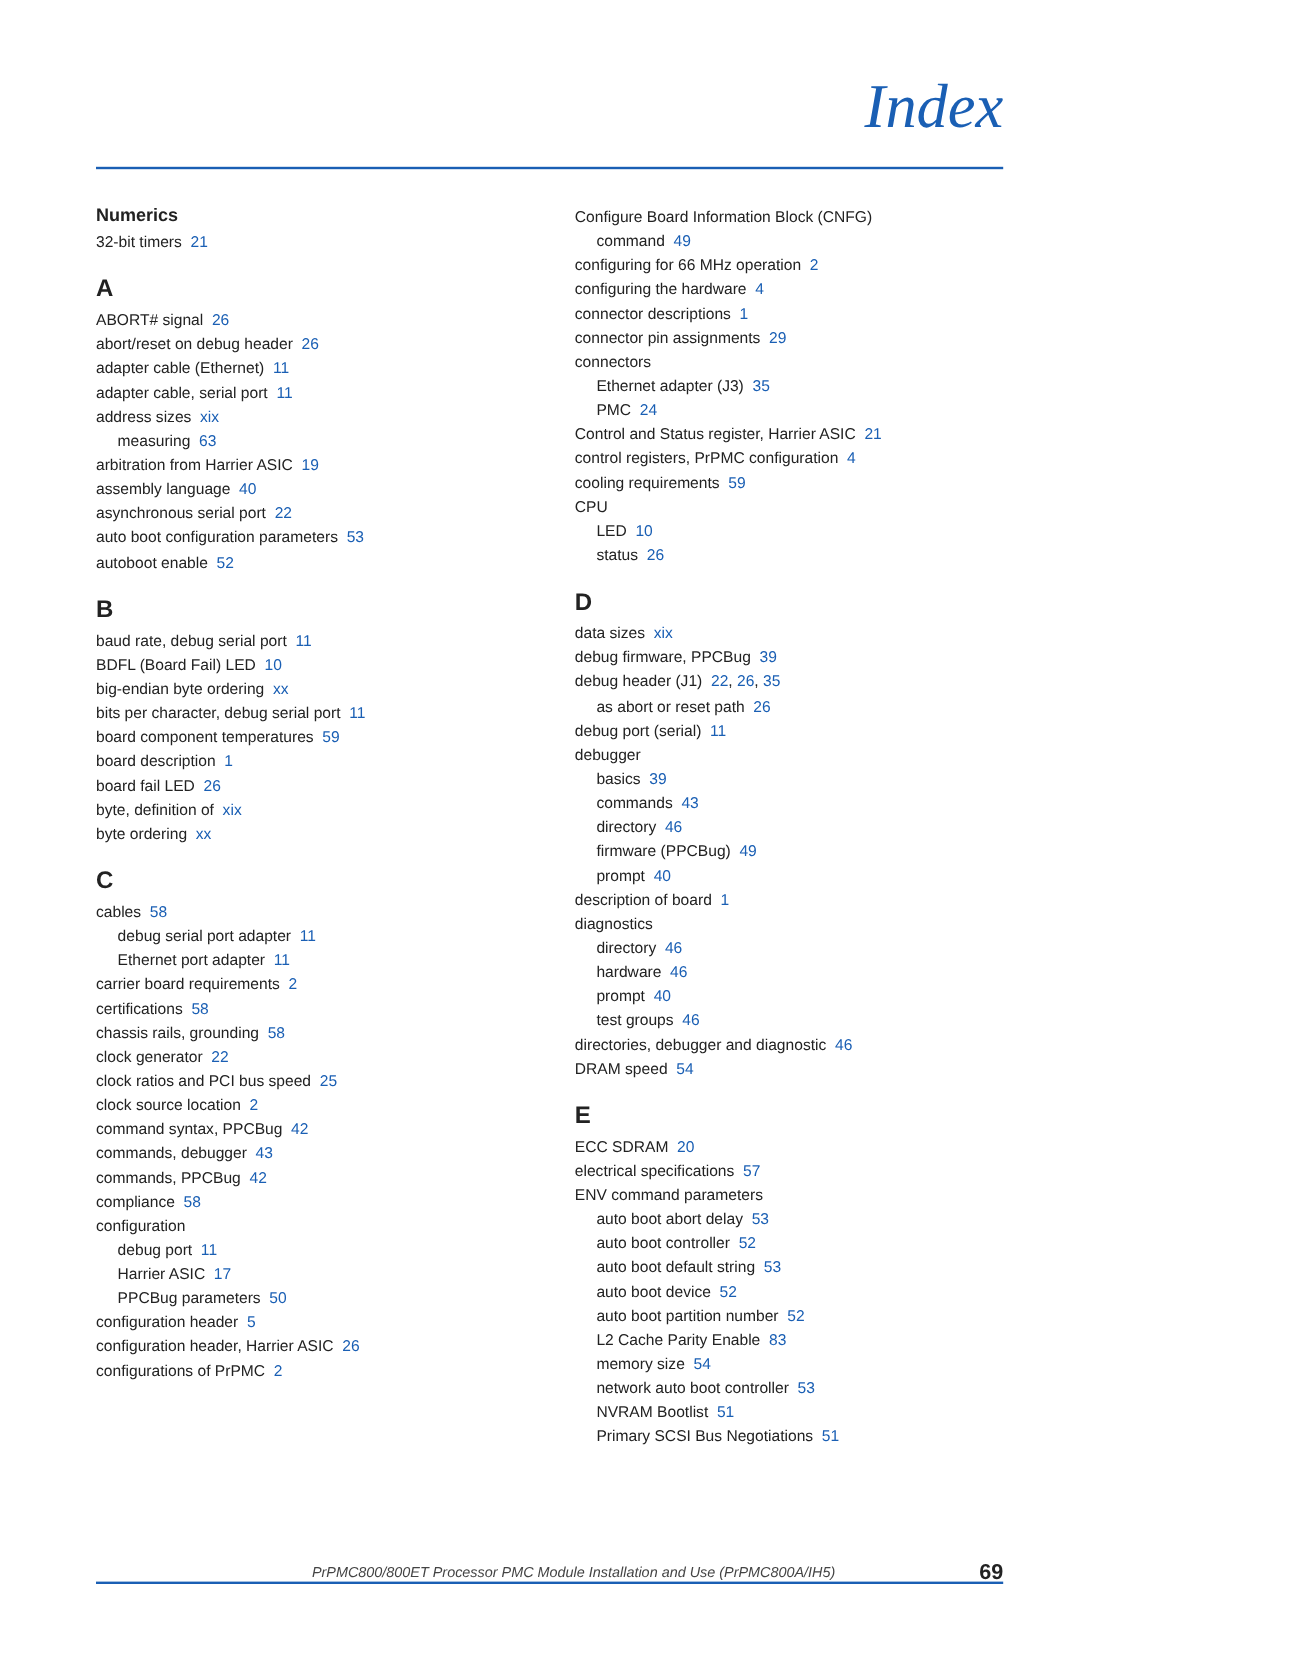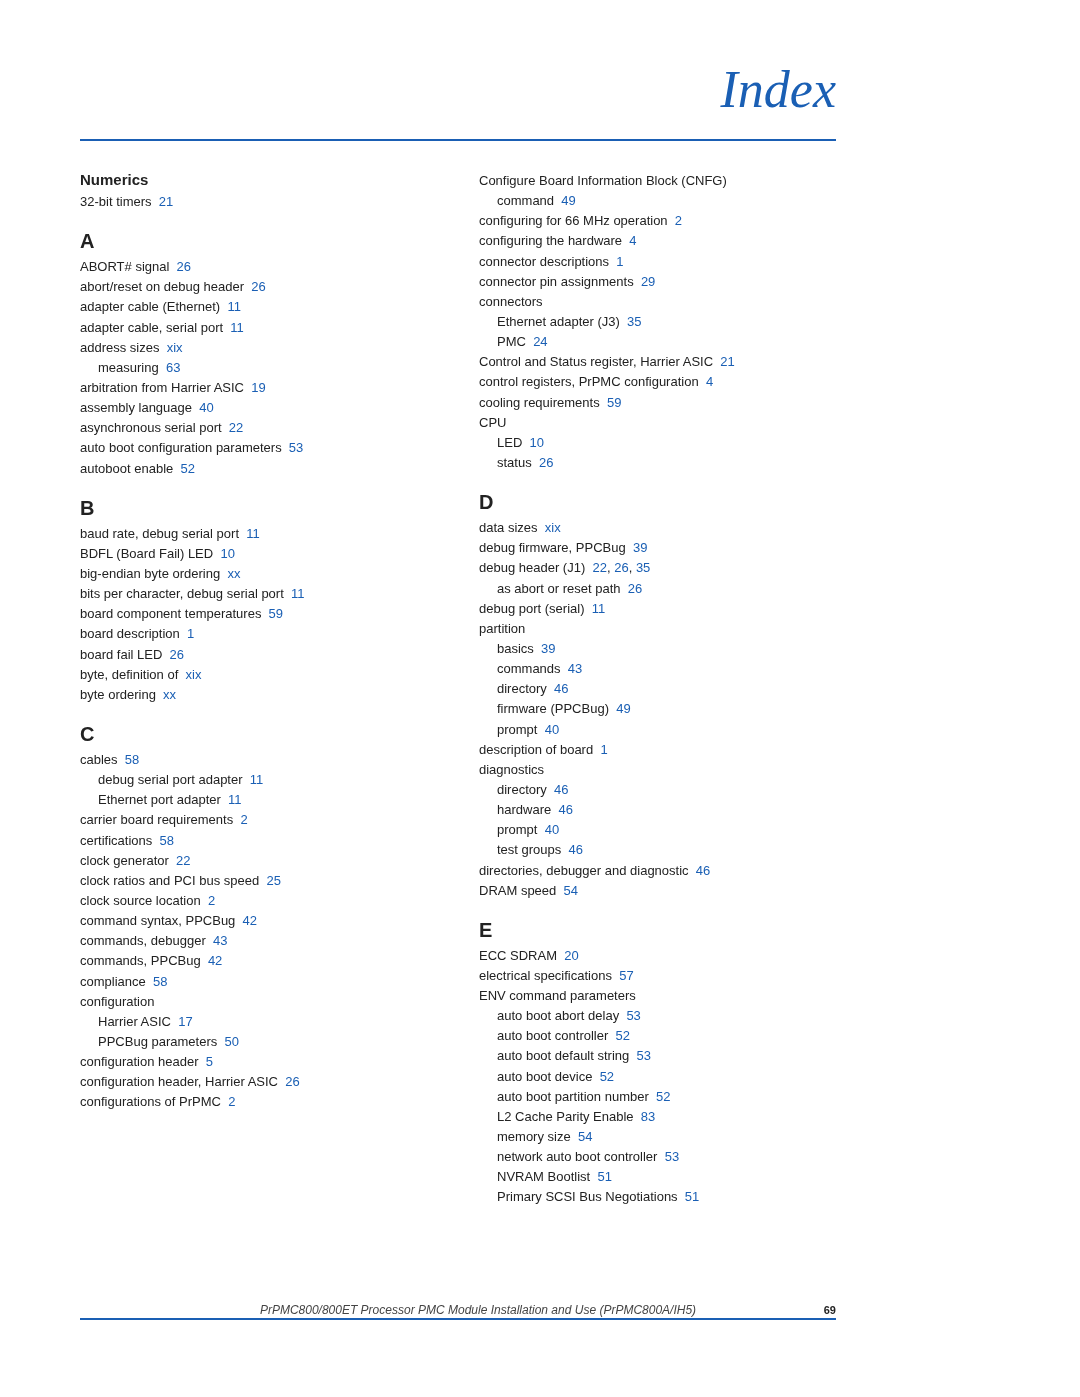--- a/index.html
+++ b/index.html
@@ -83,21 +83,21 @@
       padding: 0 80px;
     }
     .footer-text {
       font-size: 12px;
       color: #444;
       font-style: italic;
       flex: 1;
       text-align: center;
     }
     .footer-page {
-      font-size: 11px;
+      font-size: 18px;
       font-weight: bold;
       color: #222;
       position: absolute;
       right: 80px;
     }
   </style>
 </head>
 <body>
 
 <div class="page">
@@ -144,29 +144,33 @@
       <div class="section-letter">C</div>
       <div class="index-entry">cables &nbsp;<span class="link">58</span></div>
       <div class="index-entry">
           <span class="sub">debug serial port adapter &nbsp;<span class="link">11</span></span>
         </div>
       <div class="index-entry">
           <span class="sub">Ethernet port adapter &nbsp;<span class="link">11</span></span>
         </div>
       <div class="index-entry">carrier board requirements &nbsp;<span class="link">2</span></div>
       <div class="index-entry">certifications &nbsp;<span class="link">58</span></div>
+      <div class="index-entry">chassis rails, grounding &nbsp;<span class="link">58</span></div>
       <div class="index-entry">clock generator &nbsp;<span class="link">22</span></div>
       <div class="index-entry">clock ratios and PCI bus speed &nbsp;<span class="link">25</span></div>
       <div class="index-entry">clock source location &nbsp;<span class="link">2</span></div>
       <div class="index-entry">command syntax, PPCBug &nbsp;<span class="link">42</span></div>
       <div class="index-entry">commands, debugger &nbsp;<span class="link">43</span></div>
       <div class="index-entry">commands, PPCBug &nbsp;<span class="link">42</span></div>
       <div class="index-entry">compliance &nbsp;<span class="link">58</span></div>
       <div class="index-entry">configuration</div>
       <div class="index-entry">
+          <span class="sub">debug port &nbsp;<span class="link">11</span></span>
+        </div>
+      <div class="index-entry">
           <span class="sub">Harrier ASIC &nbsp;<span class="link">17</span></span>
         </div>
       <div class="index-entry">
           <span class="sub">PPCBug parameters &nbsp;<span class="link">50</span></span>
         </div>
       <div class="index-entry">configuration header &nbsp;<span class="link">5</span></div>
       <div class="index-entry">configuration header, Harrier ASIC &nbsp;<span class="link">26</span></div>
       <div class="index-entry">configurations of PrPMC &nbsp;<span class="link">2</span></div>
     </div>
 
@@ -199,21 +203,21 @@
         </div>
 
       <div class="section-letter">D</div>
       <div class="index-entry">data sizes &nbsp;<span class="link">xix</span></div>
       <div class="index-entry">debug firmware, PPCBug &nbsp;<span class="link">39</span></div>
       <div class="index-entry">debug header (J1) &nbsp;<span class="link">22</span>, <span class="link">26</span>, <span class="link">35</span></div>
       <div class="index-entry">
           <span class="sub">as abort or reset path &nbsp;<span class="link">26</span></span>
         </div>
       <div class="index-entry">debug port (serial) &nbsp;<span class="link">11</span></div>
-      <div class="index-entry">partition</div>
+      <div class="index-entry">debugger</div>
       <div class="index-entry">
           <span class="sub">basics &nbsp;<span class="link">39</span></span>
         </div>
       <div class="index-entry">
           <span class="sub">commands &nbsp;<span class="link">43</span></span>
         </div>
       <div class="index-entry">
           <span class="sub">directory &nbsp;<span class="link">46</span></span>
         </div>
       <div class="index-entry">

